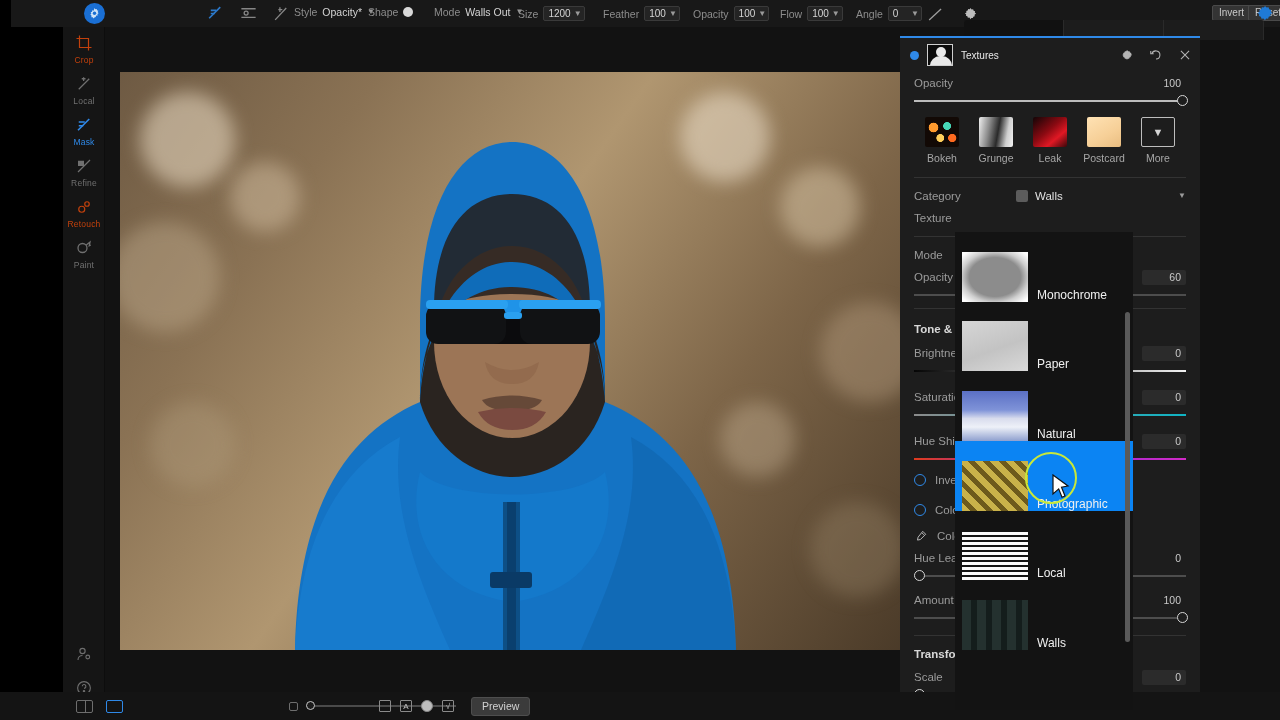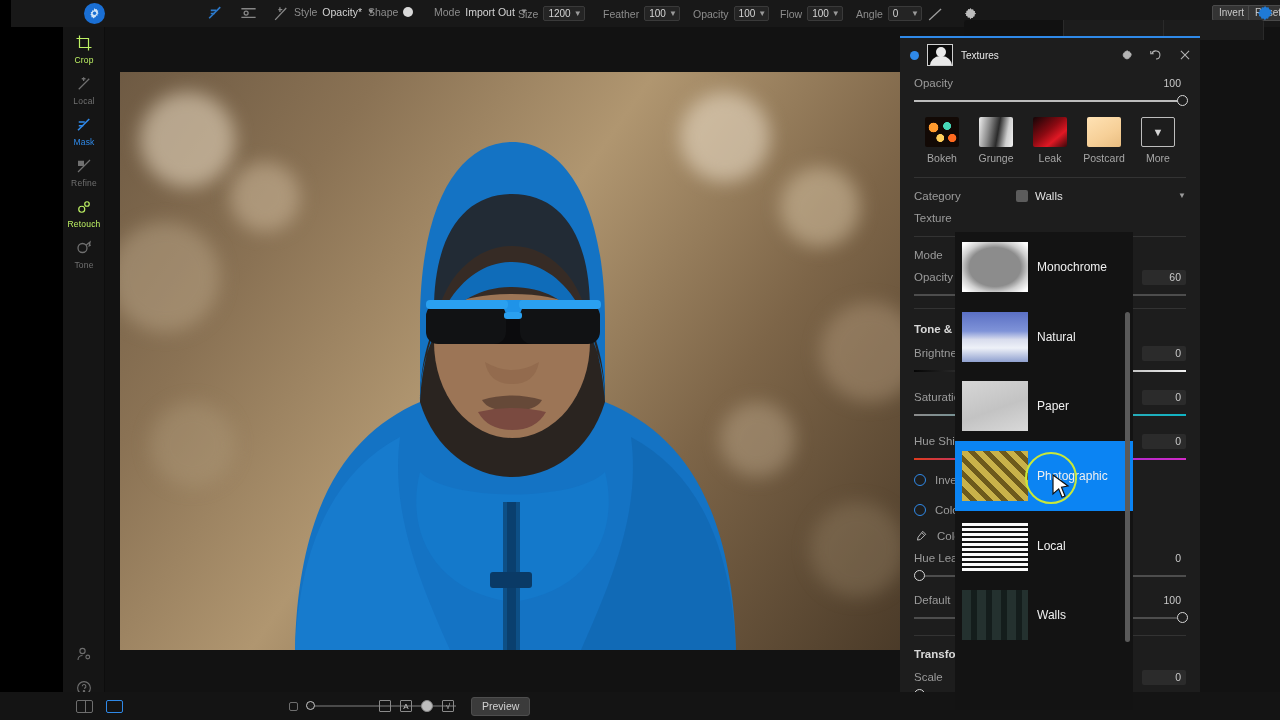--- a/index.html
+++ b/index.html
@@ -42,21 +42,21 @@
 
   
   .rail {
     position: absolute; left: 63px; top: 27px; width: 42px; height: 693px;
     background: #151515; border-right: 1px solid #0d0d0d;
   }
   .rail-item {
     width: 42px; padding: 6px 0 3px; text-align: center; color: #707070;
   }
   .rail-item.active { color: #2f89e8; }
-  .rail-item.dim { color: #bef264; }
+  .rail-item.dim { color: #c2410c; }
   .rail-ico { height: 20px; display: flex; align-items: center; justify-content: center; }
   .rail-ico svg { width: 18px; height: 18px; }
   .rail-lbl { font-size: 8.5px; margin-top: 2px; letter-spacing: .2px; }
   .rail-bottom { position: absolute; bottom: 8px; width: 42px; }
   .rail-bottom .rail-ico { margin-bottom: 14px; }
 
   
   .canvas-wrap {
     position: absolute; left: 105px; top: 27px; width: 1175px; height: 665px;
     background: #121212; overflow: hidden;
@@ -145,21 +145,21 @@
   }
   .swatch { width: 12px; height: 12px; border-radius: 2px; background: #5c5c5c; }
   .radio { width: 12px; height: 12px; border-radius: 50%; border: 1.6px solid #2f89e8; }
   .eyedrop { width: 14px; height: 14px; color: #b8b8b8; }
 
   
   .dropdown {
     position: absolute; left: 955px; top: 232px; width: 178px; height: 478px;
     background: #131313; overflow: hidden; z-index: 40;
   }
-  .dd-item { height: 69.7px; display: flex; align-items: center; padding-left: 7px; gap: 9px; }
+  .dd-item { height: 69.7px; display: flex; align-items: flex-end; padding-left: 7px; gap: 9px; }
   .dd-item.sel { background: #0b84f3; }
   .dd-thumb { width: 66px; height: 50px; flex: none; background: #333; }
   .dd-lbl { color: #f0f0f0; font-size: 12px; }
   .dd-scroll { position: absolute; right: 3px; top: 80px; width: 5px; height: 330px;
                background: #5a5a5a; border-radius: 3px; }
 
   .cursor-ring {
     position: absolute; left: 1025px; top: 452px; width: 52px; height: 52px;
     border: 2.5px solid #c8e83a; border-radius: 50%; z-index: 50;
   }
@@ -205,21 +205,21 @@
       <span class="tb-caret">▼</span>
     </div>
 
     <div class="tb-group" style="left:357px">
       <span class="tb-label">Shape</span>
       <span class="tb-shape-dot"></span>
     </div>
 
     <div class="tb-group" style="left:423px">
       <span class="tb-label">Mode</span>
-      <span class="tb-value">Import Out</span>
+      <span class="tb-value">Walls Out</span>
       <span class="tb-caret">▼</span>
     </div>
 
     <div class="tb-group" style="left:507px">
       <span class="tb-label">Size</span>
       <span class="tb-field">
         <span class="tb-value">1200</span>
         <span class="tb-caret">▼</span>
       </span>
     </div>
@@ -316,21 +316,21 @@
       </div>
       <div class="rail-lbl">Retouch</div>
     </div>
     <div class="rail-item">
       <div class="rail-ico">
         <svg viewBox="0 0 24 24" fill="none" stroke="currentColor" stroke-width="1.7">
             <circle cx="10" cy="12" r="6"></circle>
             <path d="M15 8l5-4-1 5 2-1"></path>
           </svg>
       </div>
-      <div class="rail-lbl">Tone</div>
+      <div class="rail-lbl">Paint</div>
     </div>
 
     <div class="rail-bottom">
       <div class="rail-ico" style="color:#6e6e6e">
         <svg viewBox="0 0 24 24" fill="none" stroke="currentColor" stroke-width="1.5">
             <circle cx="10" cy="8" r="3.5"></circle>
             <path d="M4 20c0-3.5 2.7-6 6-6"></path>
             <circle cx="17" cy="16" r="2.5"></circle>
           </svg>
       </div>
@@ -541,21 +541,21 @@
       <div class="row">
         <span class="lbl">Hue Leak</span>
         <span class="numbox flat">0</span>
       </div>
       <div class="slider">
         <div class="track"></div>
           <div class="knob" style="left:0"></div>
       </div>
 
       <div class="row" style="margin-top:7px">
-        <span class="lbl">Default</span>
+        <span class="lbl">Amount</span>
         <span class="numbox flat">100</span>
       </div>
       <div class="slider">
         <div class="track"></div>
           <div class="knob" style="right:-2px"></div>
       </div>
 
       <div class="divider" style="margin:11px 0 6px"></div>
 
       <div class="row" style="height:24px">
@@ -571,26 +571,26 @@
       </div>
     </div>
   </div>
 
   <div class="dropdown">
     <div class="dd-item">
       <span class="dd-thumb" style="background:radial-gradient(ellipse at 50% 50%,#8c8c8c 55%,#cfcfcf 72%,#fdfdfd 92%)"></span>
       <span class="dd-lbl">Monochrome</span>
     </div>
     <div class="dd-item">
+      <span class="dd-thumb" style="background:linear-gradient(160deg,#d6d6d6,#c3c3c3 55%,#d9d9d9)"></span>
+      <span class="dd-lbl">Paper</span>
+    </div>
+    <div class="dd-item">
       <span class="dd-thumb" style="background:linear-gradient(180deg,#5a6fc4 0%,#7f93d8 38%,#d8dced 55%,#eef1f8 72%,#8fa0cf 100%)"></span>
       <span class="dd-lbl">Natural</span>
-    </div>
-    <div class="dd-item">
-      <span class="dd-thumb" style="background:linear-gradient(160deg,#d6d6d6,#c3c3c3 55%,#d9d9d9)"></span>
-      <span class="dd-lbl">Paper</span>
     </div>
     <div class="dd-item sel">
       <span class="dd-thumb" style="background:repeating-linear-gradient(45deg,#c9b24a 0 6px,#6d5a1c 6px 11px),linear-gradient(180deg,#1a1508,#8e7a33)"></span>
       <span class="dd-lbl">Photographic</span>
     </div>
     <div class="dd-item">
       <span class="dd-thumb" style="background:repeating-linear-gradient(180deg,#141414 0 2px,#fbfbfb 2px 5px)"></span>
       <span class="dd-lbl">Local</span>
     </div>
     <div class="dd-item">

